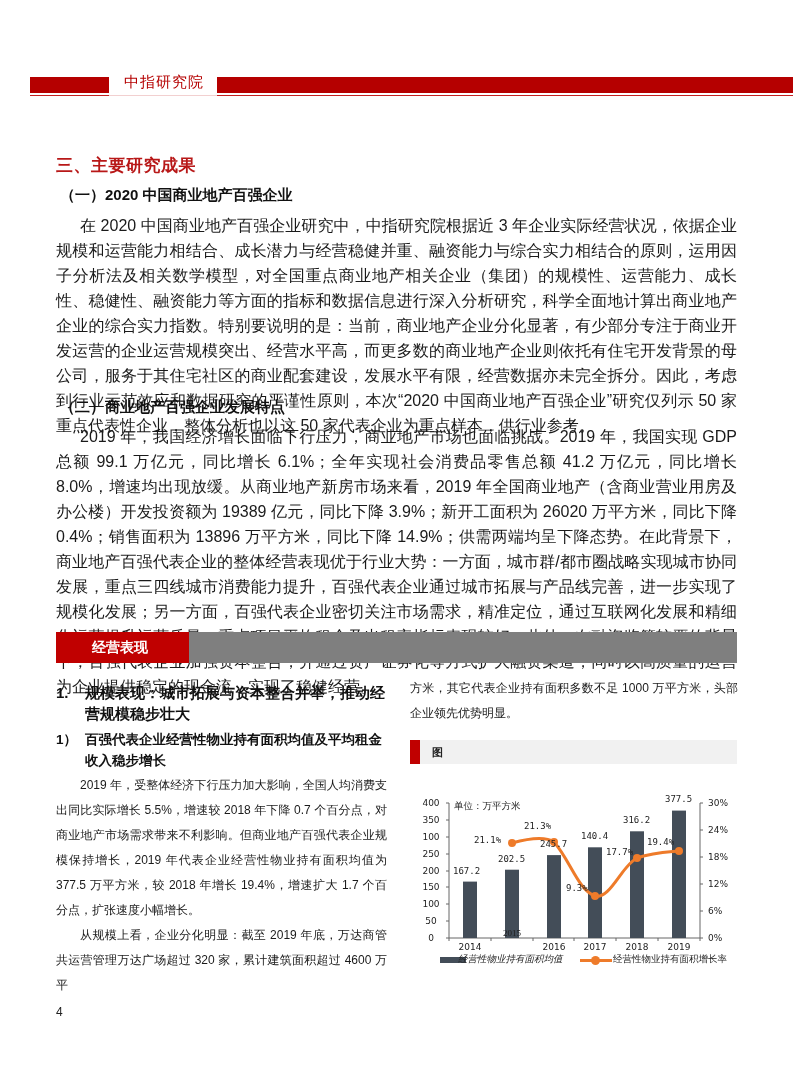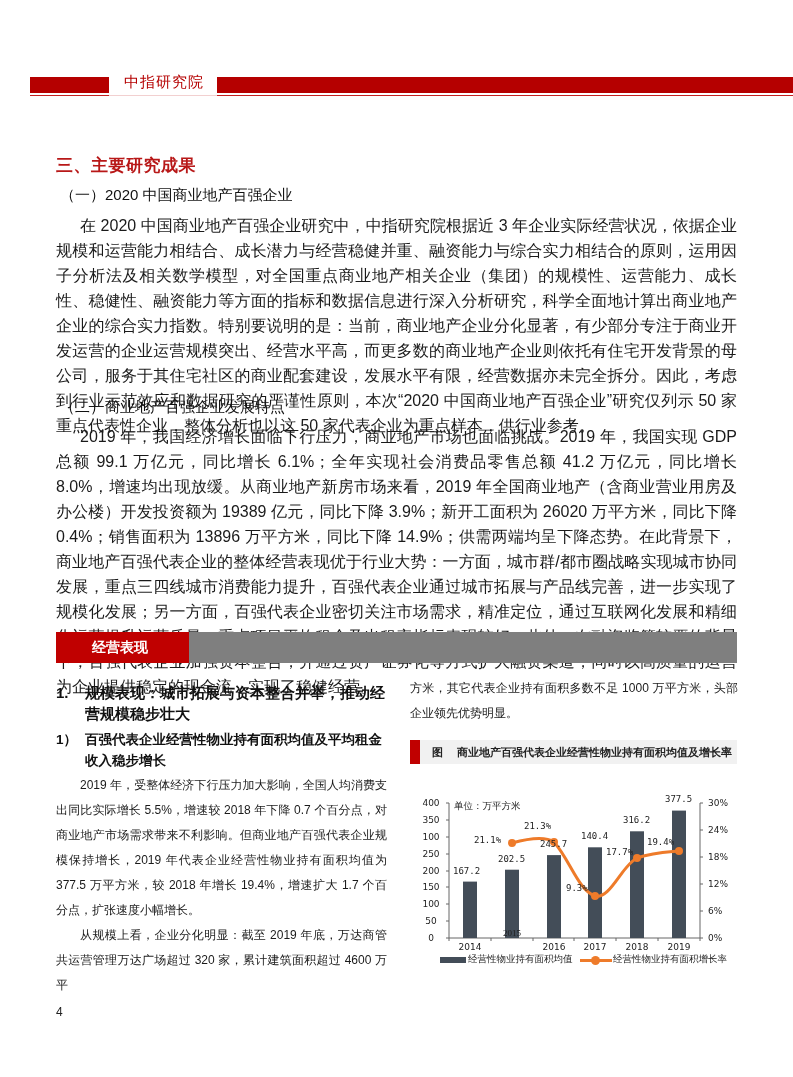--- a/index.html
+++ b/index.html
@@ -8,21 +8,21 @@
 
     .header { position: absolute; top: 77px; left: 30px; width: 763px; height: 24px; }
     .header .bar-left { position: absolute; left: 0; top: 0; width: 79px; height: 16px; background: #b50000; }
     .header .bar-right { position: absolute; left: 187px; top: 0; right: 0; height: 16px; background: #b50000; }
     .header .line-left { position: absolute; left: 0; top: 18px; width: 79px; height: 1px; background: #c42020; }
     .header .line-mid { position: absolute; left: 79px; top: 18px; width: 108px; height: 1px; background: #f2d0d0; }
     .header .line-right { position: absolute; left: 187px; top: 18px; right: 0; height: 1px; background: #c42020; }
     .header .brand { position: absolute; left: 94px; top: -4px; font-size: 15px; color: #b50000; letter-spacing: 1px; }
 
     .h-main { position: absolute; left: 56px; top: 154px; font-size: 17px; font-weight: bold; color: #b81818; letter-spacing: 0.5px; }
-    .h-sub { position: absolute; left: 60px; font-size: 15px; font-weight: normal; color: #111; }
+    .h-sub { position: absolute; left: 60px; font-size: 15px; font-weight: bold; color: #111; }
     .para { position: absolute; left: 56px; width: 681px; font-size: 16px; line-height: 25px; color: #1a1a1a; text-align: justify; text-indent: 24px; }
 
     .section-bar { position: absolute; left: 56px; top: 632px; width: 681px; height: 31px; background: #7f7f7f; }
     .section-bar .red { position: absolute; left: 0; top: 0; width: 133px; height: 31px; background: #c00000; }
     .section-bar .label { position: absolute; left: 36px; top: 7px; color: #fff; font-size: 14px; font-weight: bold; }
 
     .h-num { position: absolute; left: 56px; top: 682px; width: 335px; font-size: 15px; font-weight: bold; line-height: 21px; color: #111; }
     .h-num .num { position: absolute; left: 0; top: 0; }
     .h-num .txt { display: block; margin-left: 29px; }
     .h-paren { position: absolute; left: 56px; top: 729px; width: 335px; font-size: 13.5px; font-weight: bold; line-height: 21px; color: #111; }
@@ -39,21 +39,21 @@
 
     .chart { position: absolute; left: 410px; top: 790px; width: 330px; height: 185px; }
     .chart svg { position: absolute; left: 0; top: 0; }
     .tick-l, .tick-r { position: absolute; font-size: 9px; color: #222; font-family: "DejaVu Sans", sans-serif; }
     .tick-l { width: 22px; text-align: center; }
     .xlab { position: absolute; font-size: 9px; color: #222; font-family: "DejaVu Sans", sans-serif; width: 40px; text-align: center; }
     .dlab { position: absolute; font-size: 9px; color: #222; font-family: "DejaVu Sans Mono", monospace; white-space: nowrap; }
     .unit { position: absolute; left: 44px; top: 10px; font-size: 9.5px; color: #222; }
     .legend { position: absolute; left: 20px; top: 162px; width: 310px; height: 16px; font-size: 9.5px; color: #222; }
     .legend .sw-bar { position: absolute; left: 10px; top: 5px; width: 26px; height: 6px; background: #434d58; }
-    .legend .l1 { position: absolute; left: 38px; top: 1px; }
+    .legend .l1 { position: absolute; left: 28px; top: 1px; font-style: italic; }
     .legend .sw-line { position: absolute; left: 150px; top: 7px; width: 32px; height: 3px; background: #ee7b2a; }
     .legend .sw-dot { position: absolute; left: 161px; top: 4px; width: 9px; height: 9px; border-radius: 50%; background: #ee7b2a; }
     .legend .l2 { position: absolute; left: 183px; top: 1px; }
 
     .page-num { position: absolute; left: 56px; top: 1005px; font-size: 12px; color: #222; }
   </style>
 </head>
 <body>
 
 <div class="header">
@@ -86,21 +86,20 @@
   <span class="txt">百强代表企业经营性物业持有面积均值及平均租金收入稳步增长</span>
 </div>
 <div class="col-para" style="top:773px;">2019 年，受整体经济下行压力加大影响，全国人均消费支出同比实际增长 5.5%，增速较 2018 年下降 0.7 个百分点，对商业地产市场需求带来不利影响。但商业地产百强代表企业规模保持增长，2019 年代表企业经营性物业持有面积均值为 377.5 万平方米，较 2018 年增长 19.4%，增速扩大 1.7 个百分点，扩张速度小幅增长。</div>
 <div class="col-para" style="top:923px;">从规模上看，企业分化明显：截至 2019 年底，万达商管共运营管理万达广场超过 320 家，累计建筑面积超过 4600 万平</div>
 
 <div class="right-para">方米，其它代表企业持有面积多数不足 1000 万平方米，头部企业领先优势明显。</div>
 
 <div class="chart-title">
   <div class="accent"></div>
   <span class="fig">图</span>
-  <span class="title">商业地产百强代表企业经营性物业持有面积均值及增长率</span>
 </div>
 
 <div class="chart">
   <svg width="330" height="160">
 
     <line x1="39" y1="13" x2="39" y2="148" stroke="#666" stroke-width="1"></line>
     <line x1="39" y1="148" x2="290" y2="148" stroke="#666" stroke-width="1"></line>
     <line x1="290" y1="13" x2="290" y2="148" stroke="#666" stroke-width="1"></line>
 
     <g stroke="#666" stroke-width="1">

